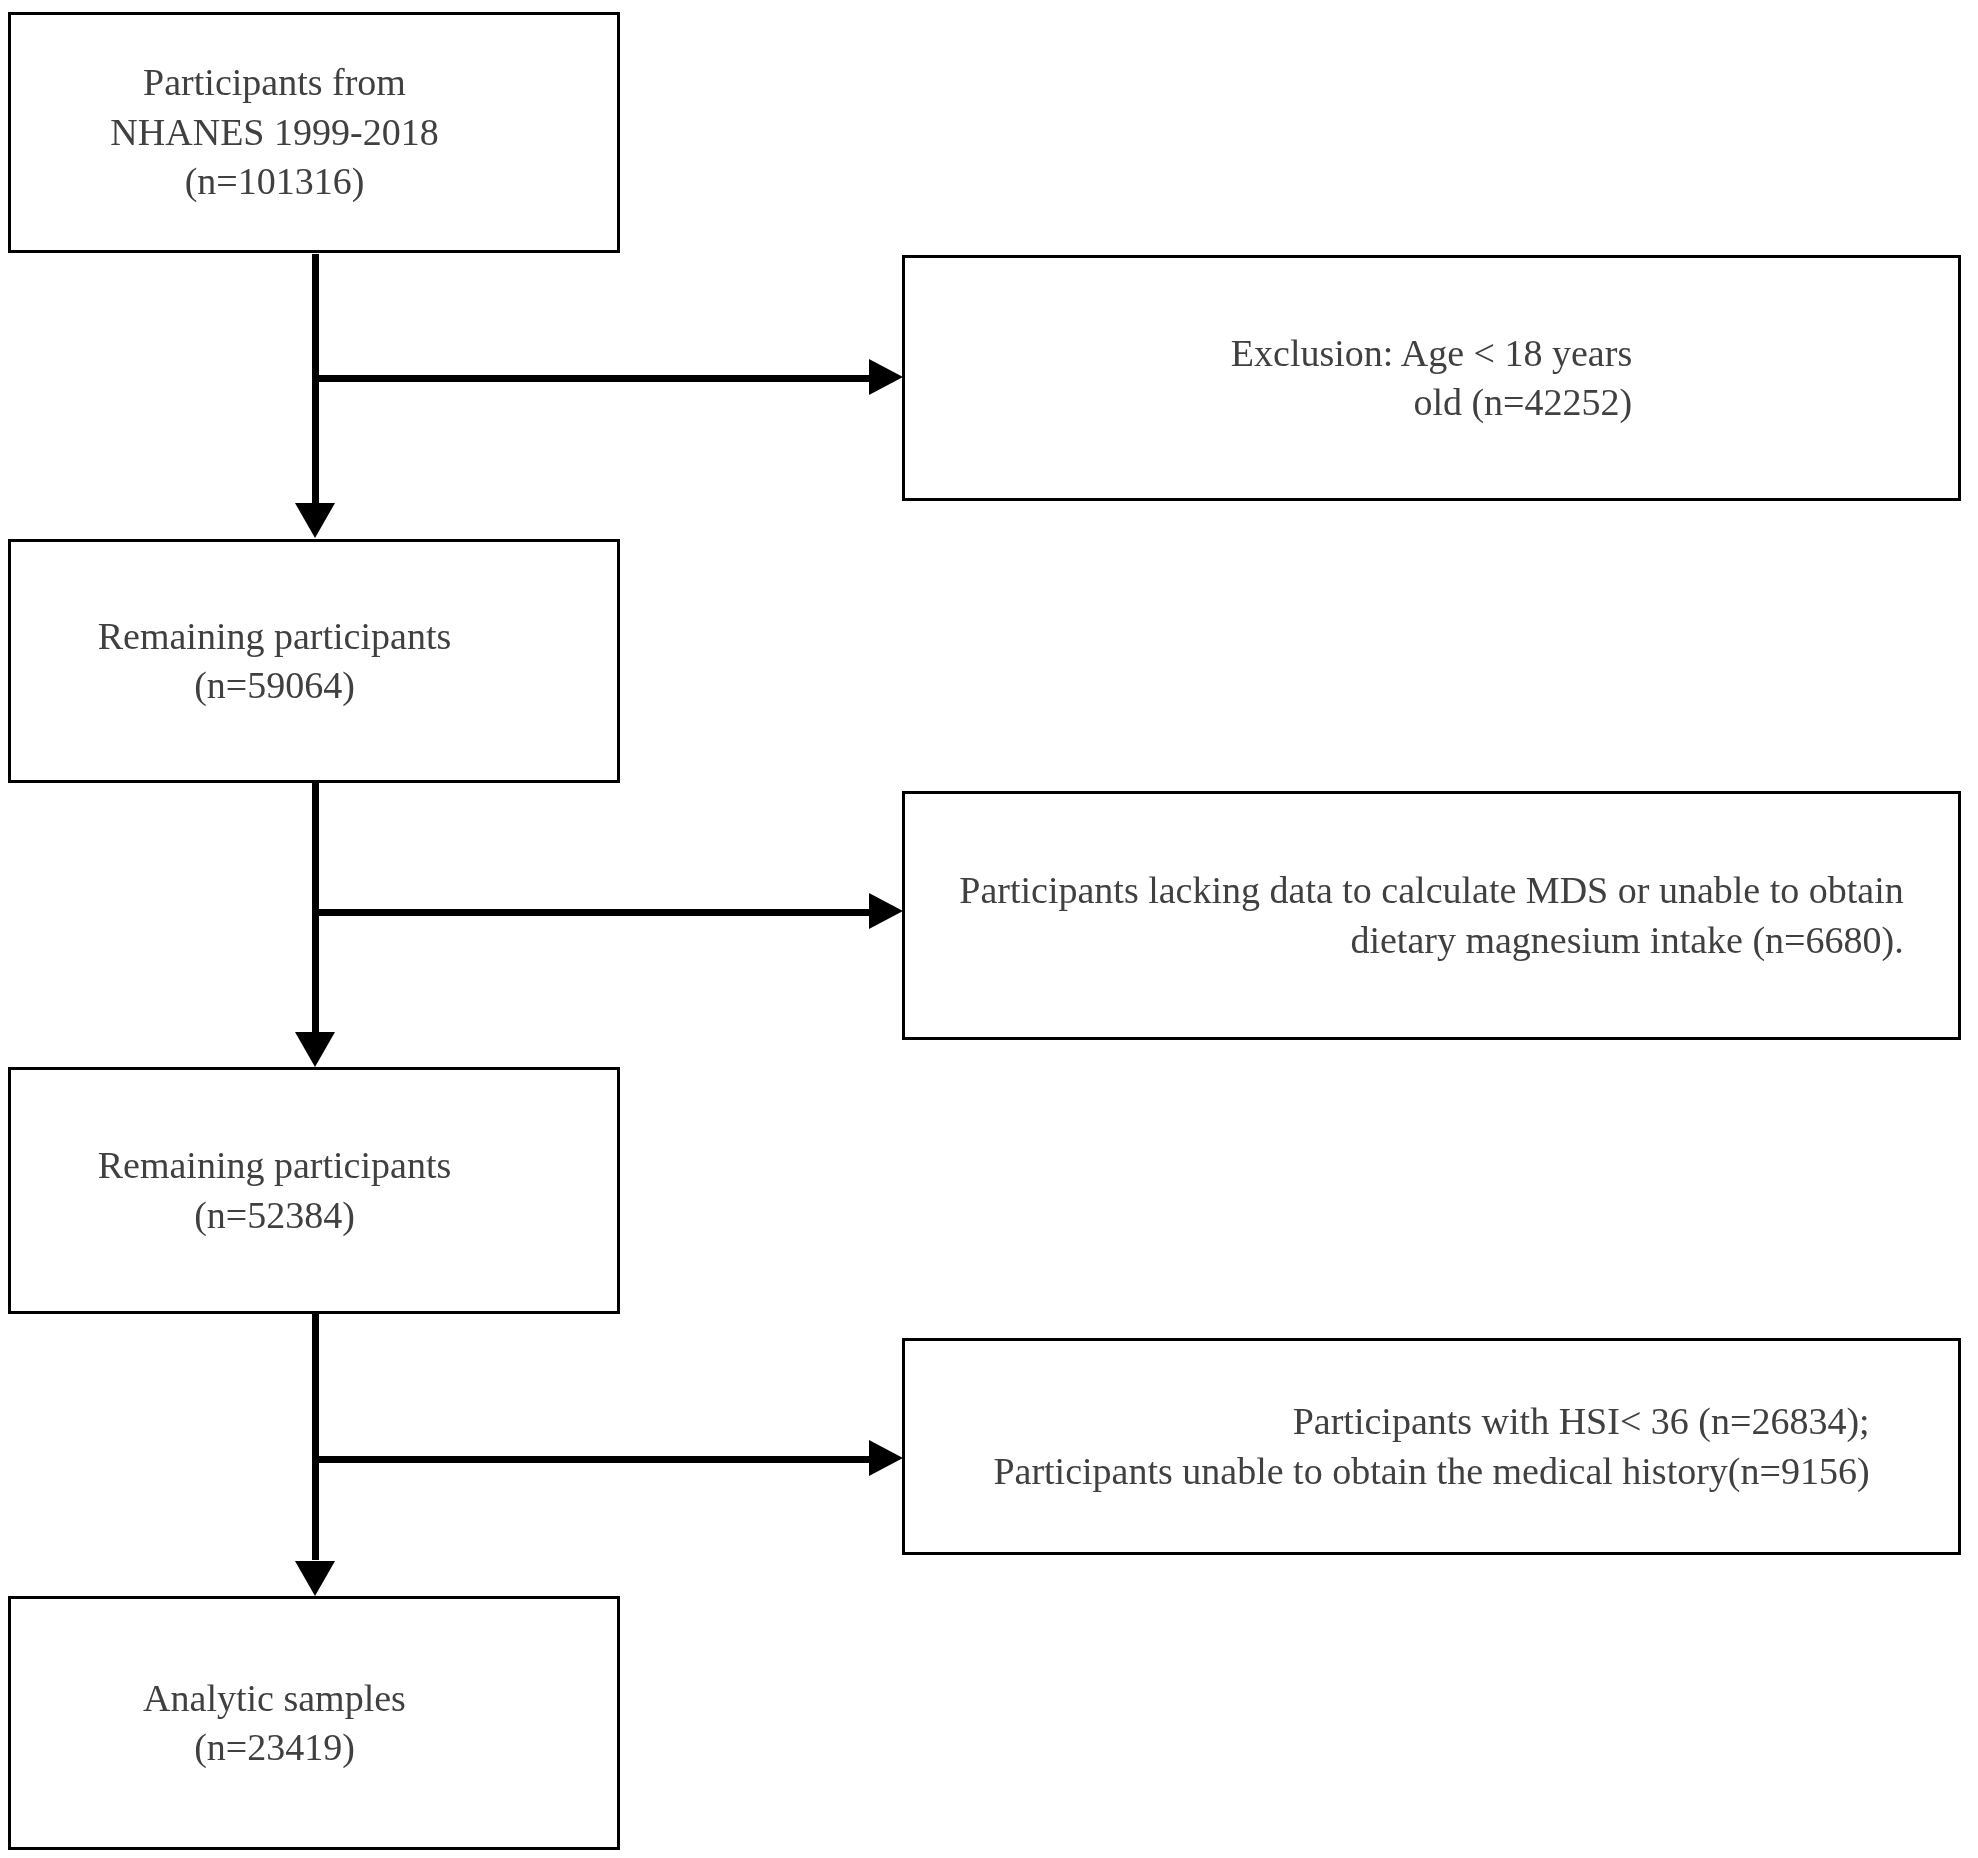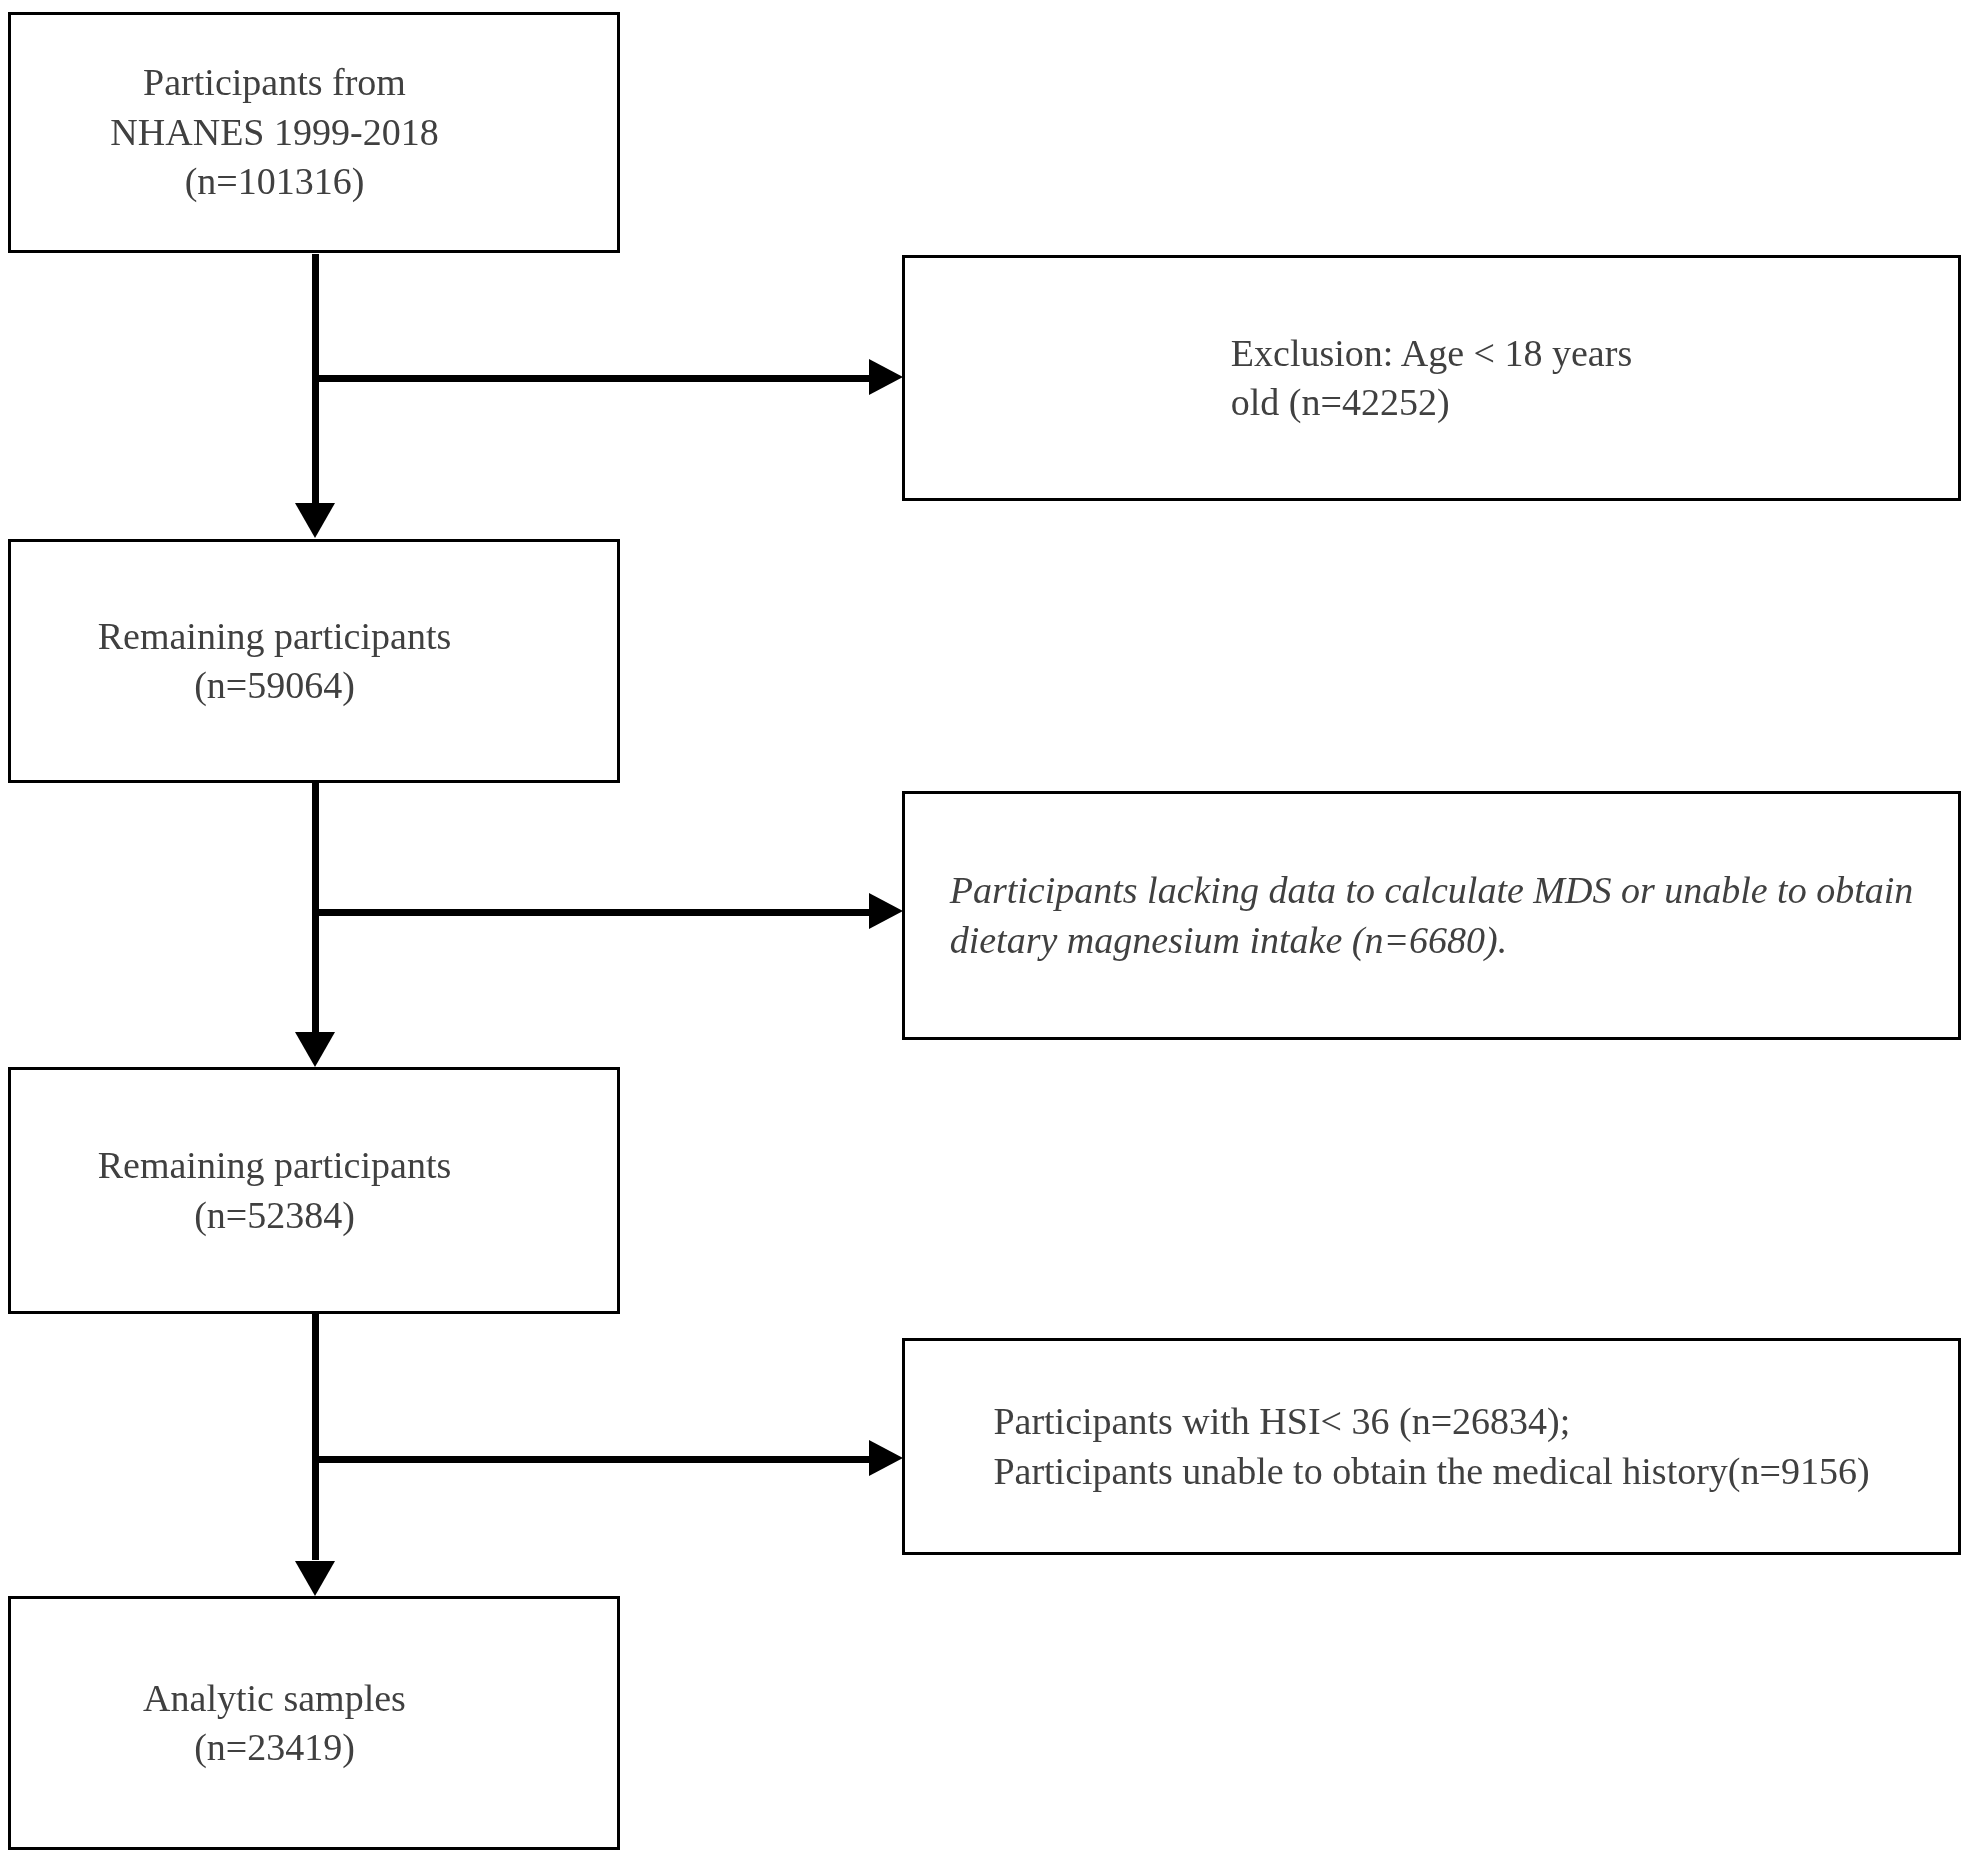--- a/index.html
+++ b/index.html
@@ -33,21 +33,21 @@
     text-align: center;
     white-space: pre-line;
     padding: 0 17px;
   }
   
   .node.left .node-text {
     text-align: center;
     transform: translateX(-39px);
   }
   .node.right .node-text {
-    text-align: left;
+    text-align: right;
   }
 
   
   .vline {
     position: absolute;
     width: 6.5px;
     background: #000000;
   }
   .hline {
     position: absolute;
@@ -95,21 +95,21 @@
   <div class="node left" style="left:7.5px; top:1596px; width:612px; height:254px;">
     <div class="node-text">Analytic samples
 (n=23419)</div>
   </div>
 
   <div class="node right" style="left:902px; top:255px; width:1059px; height:246px;">
     <div class="node-text">Exclusion: Age &lt; 18 years
 old (n=42252)</div>
   </div>
 
-  <div class="node right" style="left:902px; top:791px; width:1059px; height:249px;font-style:italic;">
+  <div class="node right" style="left:902px; top:791px; width:1059px; height:249px;">
     <div class="node-text">Participants lacking data to calculate MDS or unable to obtain
 dietary magnesium intake (n=6680).</div>
   </div>
 
   <div class="node right" style="left:902px; top:1338px; width:1059px; height:217px;">
     <div class="node-text">Participants with HSI&lt; 36 (n=26834);
 Participants unable to obtain the medical history(n=9156)</div>
   </div>
 
   <div class="vline" style="left:312px; top:254px; height:250px;"></div>

